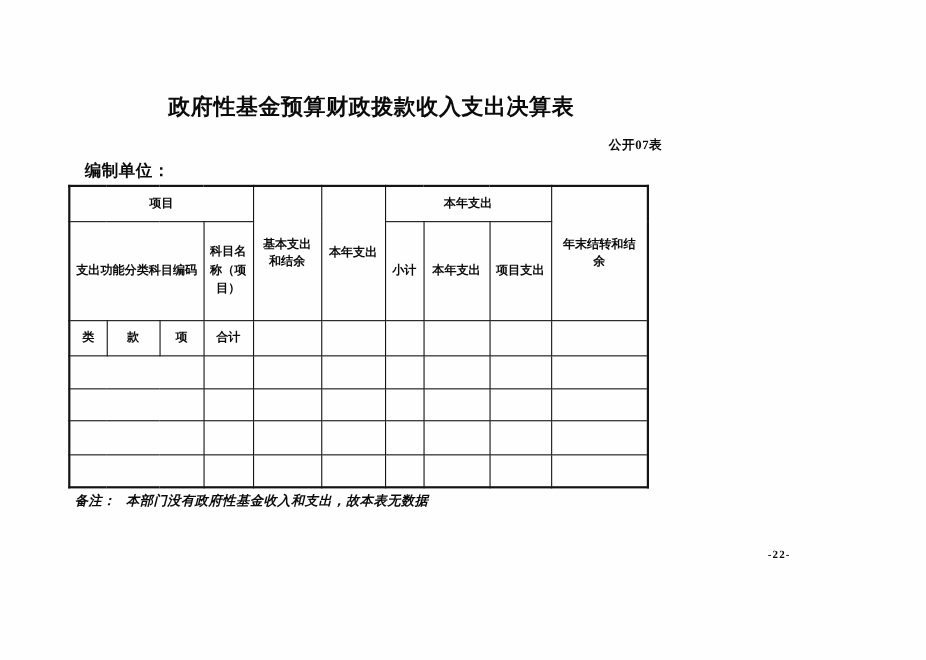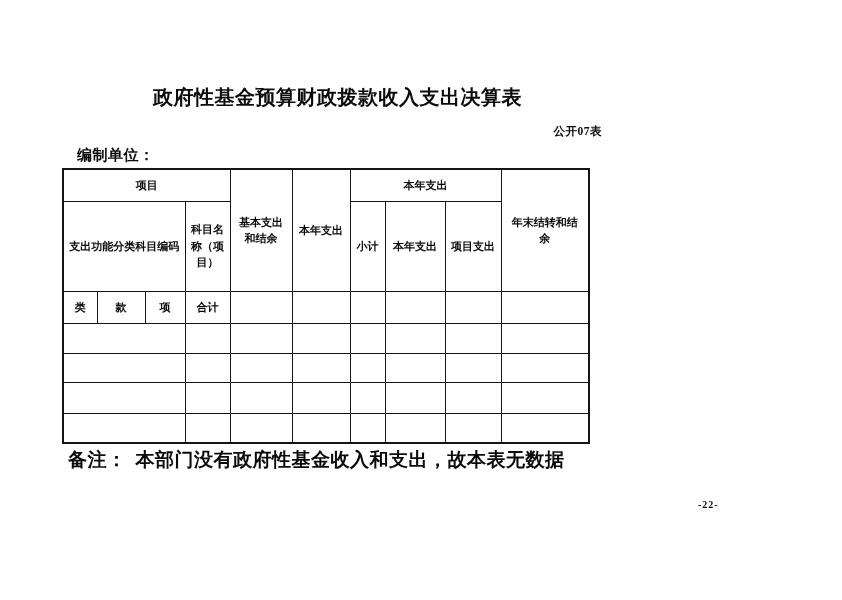--- a/index.html
+++ b/index.html
@@ -32,21 +32,21 @@
   table.grid td{
     border:1.5px solid #141414;
     text-align:center;vertical-align:middle;
     font-size:11px;font-weight:bold;color:#0b0b0b;
     padding:0;overflow:hidden;line-height:1.5;
   }
   td.wrap{white-space:pre-line;line-height:2.15;}
   tr.r1{height:32px;} tr.r2{height:90px;} tr.r3{height:32px;}
   tr.r4{height:30px;} tr.r5{height:29px;} tr.r6{height:31px;} tr.r7{height:30px;}
   .note{
-    position:absolute;left:68px;top:447px;font-size:19px;letter-spacing:0.5px;white-space:nowrap;
+    position:absolute;left:68px;top:447px;font-size:12px;letter-spacing:0.5px;white-space:nowrap;font-style:italic;
   }
   .note .note-label{margin-right:9px;}
   .page-number{
     position:absolute;left:698px;top:499px;font-size:10px;letter-spacing:1px;
   }
 </style>
 </head>
 <body>
 
 <div class="page">

